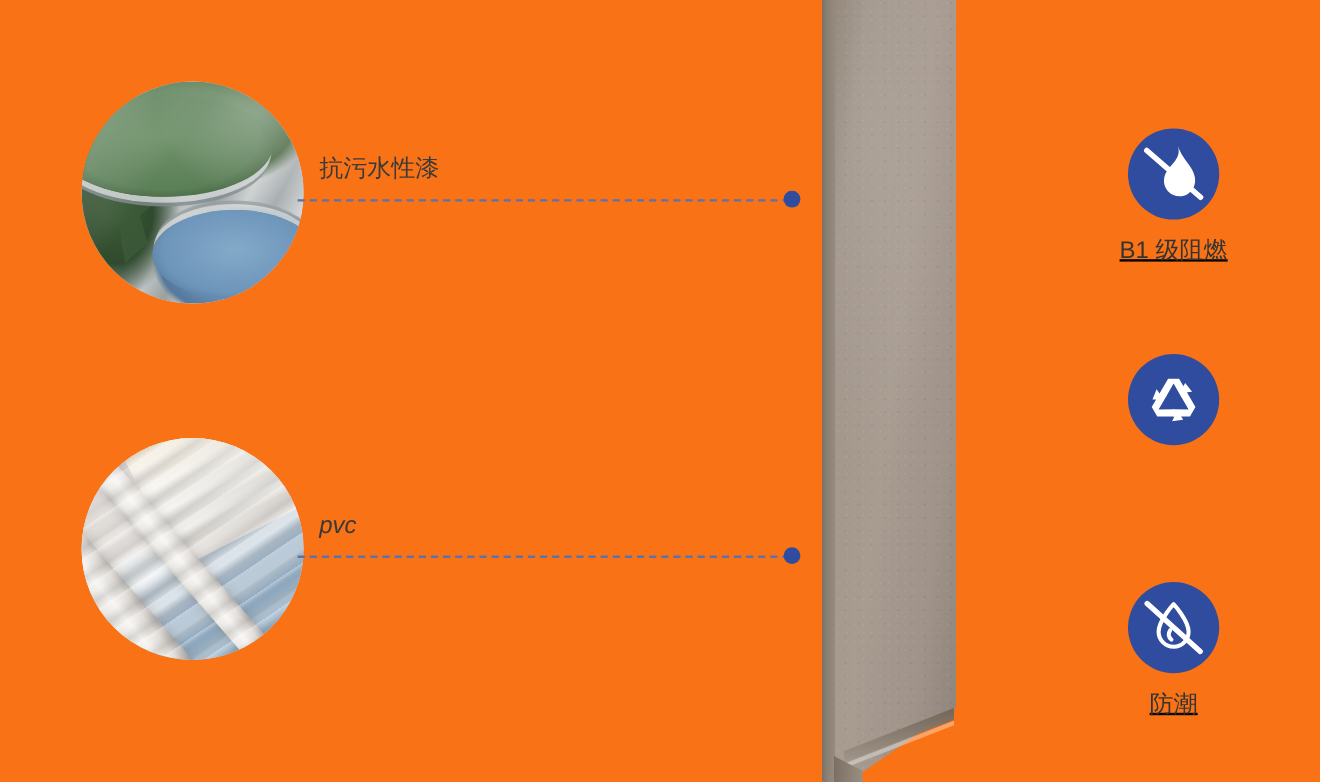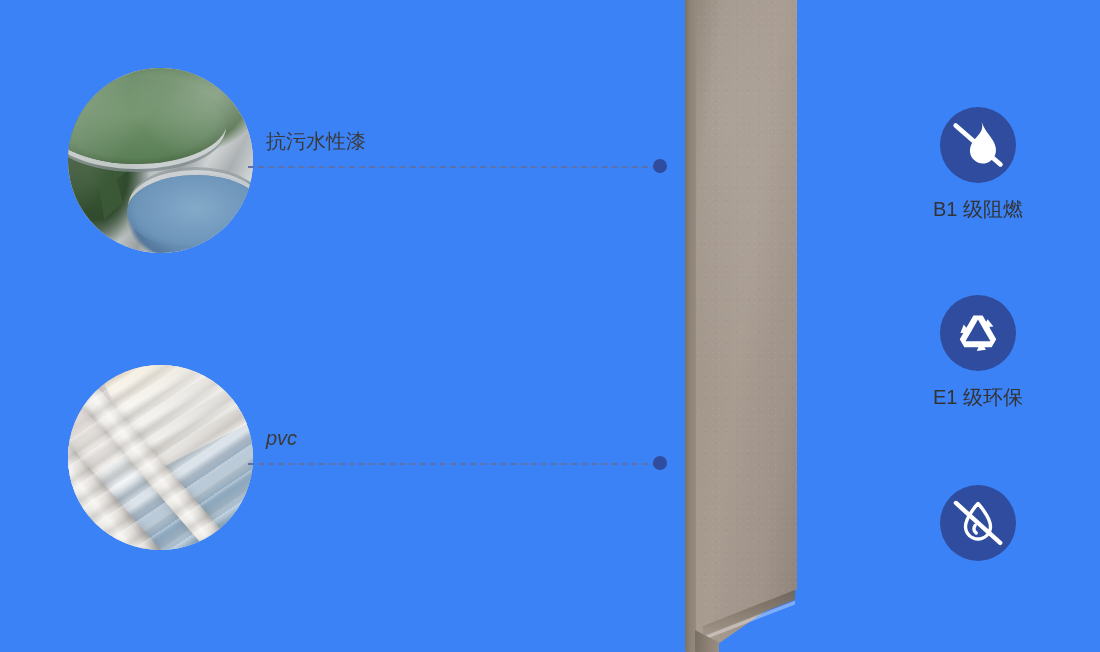--- a/index.html
+++ b/index.html
@@ -7,21 +7,21 @@
     padding: 0;
     background: #ffffff;
   }
   body {
     font-family: "Liberation Sans", "DejaVu Sans", sans-serif;
   }
   #stage {
     position: relative;
     width: 1100px;
     height: 652px;
-    background: #3b82f6;
+    background: #f97316;
     overflow: hidden;
   }
 
   
   .feature-thumb {
     position: absolute;
     border-radius: 50%;
     overflow: hidden;
     background: #d9d9d9;
   }
@@ -239,20 +239,21 @@
     background-size: 7px 7px, 11px 11px;
     background-position: 0 0, 4px 5px;
     opacity: 0.85;
   }
 
   
   .badge {
     position: absolute;
     width: 160px;
     text-align: center;
+    text-decoration: underline;
   }
   .badge-circle {
     width: 76px;
     height: 76px;
     margin: 0 auto;
     border-radius: 50%;
     background: #2f4c9e;
     position: relative;
   }
   .badge-circle svg {
@@ -338,28 +339,28 @@
               <path d="M-14.2 -9.6 L-8.0 -1.0 L-17.6 -1.0 Z"></path>
             </g>
             <g transform="rotate(240)">
               <path d="M-4.6 -18.4 L4.6 -18.4 L11.6 -6.2 L6.4 -3.2 L0 -14.4 L-6.4 -3.2 L-11.6 -6.2 Z"></path>
               <path d="M-14.2 -9.6 L-8.0 -1.0 L-17.6 -1.0 Z"></path>
             </g>
           </g>
         </g>
       </svg>
     </div>
-    <div class="badge-label">E1 级环保</div>
   </div>
 
   <div class="badge" style="left:898px; top:485px;">
     <div class="badge-circle">
       <svg viewBox="0 0 76 76">
         <g fill="none" stroke="#ffffff" stroke-width="3.4" stroke-linecap="round" stroke-linejoin="round">
           <path d="M38 18.5 C38 18.5 25.5 32 25.5 41.5 C25.5 48.4 31.1 54 38 54 C44.9 54 50.5 48.4 50.5 41.5 C50.5 32 38 18.5 38 18.5 Z"></path>
           <path d="M35.2 40.2 C33.2 42.8 33.6 46.3 36.2 48.0"></path>
         </g>
         <rect x="6" y="35.7" width="64" height="4.4" rx="2.2" fill="#ffffff" transform="rotate(42 38 38)"></rect>
       </svg>
     </div>
+    <div class="badge-label">防潮</div>
   </div>
 
 </div>
 
 </body></html>

